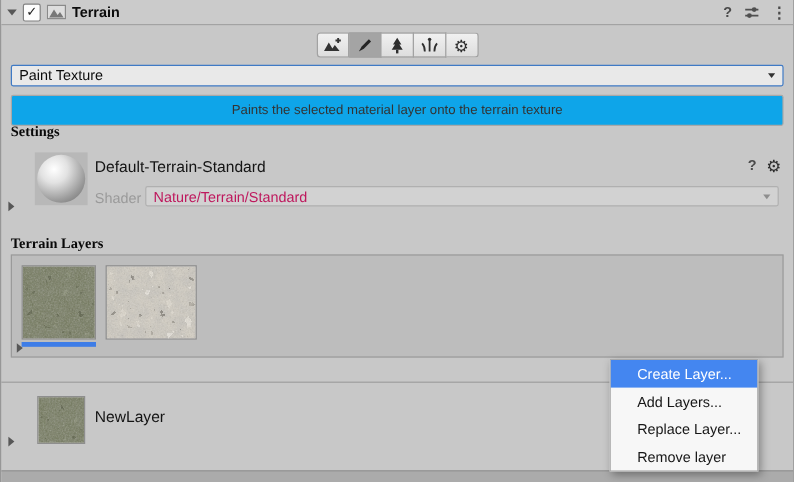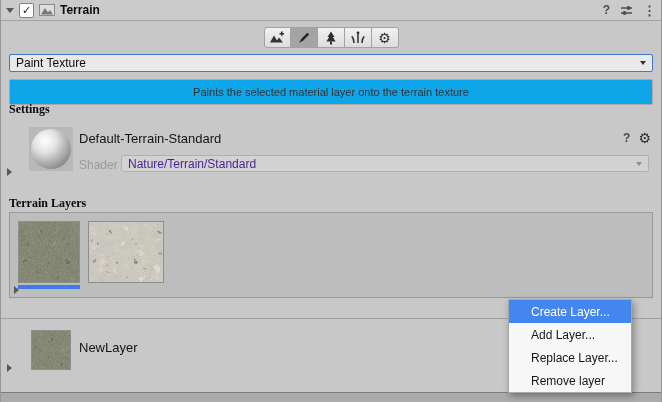--- a/index.html
+++ b/index.html
@@ -37,21 +37,21 @@
   .sec-label{position:absolute;left:8px;font-weight:bold;font-size:12px;color:#090909;font-family:Liberation Serif, serif;}
   
   .sphere-wrap{position:absolute;top:127px;left:28px;width:44px;height:44px;background:#b8b8b8;
                display:flex;align-items:center;justify-content:center;}
   .sphere{width:40px;height:40px;border-radius:50%;
           background:radial-gradient(circle at 35% 30%, #ffffff 0%, #e2e2e2 30%, #9b9b9b 68%, #646464 100%);}
   .mat-name{position:absolute;top:131px;left:78px;font-size:13px;color:#141414;}
   .mat-icons{position:absolute;top:131px;right:10px;display:flex;gap:8px;align-items:center;color:#4a4a4a;}
   .shader-label{position:absolute;top:158px;left:78px;color:#9a9a9a;}
   .shader-dd{position:absolute;top:155px;left:120px;right:12px;height:17px;background:#d2d2d2;border:1px solid #b0b0b0;
-             border-radius:2px;display:flex;align-items:center;padding:0 6px;color:#4c1d95;box-sizing:border-box;}
+             border-radius:2px;display:flex;align-items:center;padding:0 6px;color:#be185d;box-sizing:border-box;}
   .mat-foldout{position:absolute;top:168px;left:6px;}
   
   .layers-panel{position:absolute;top:212px;left:8px;right:8px;height:86px;background:#bdbdbd;border:1px solid #9a9a9a;box-sizing:border-box;}
   .thumb{position:absolute;top:8px;border:1px solid #8e8e8e;box-sizing:border-box;}
   .thumb svg{display:block;}
   .thumb1{left:8px;width:62px;height:62px;}
   .thumb2{left:78px;width:76px;height:62px;}
   .sel-bar{position:absolute;top:72px;left:8px;width:62px;height:4px;background:#3e7de7;}
   .panel-foldout{position:absolute;left:4px;bottom:3px;}
   
@@ -200,18 +200,18 @@
     </svg>
   </div>
   <div class="newlayer-name">NewLayer</div>
   <span class="tri-right newlayer-foldout"></span>
 
   <div class="footer-line"></div>
   <div class="footer"></div>
 
   <div class="ctx-menu">
     <div class="menu-item highlighted">Create Layer...</div>
-    <div class="menu-item">Add Layer...</div>
+    <div class="menu-item">Add Layers...</div>
     <div class="menu-item">Replace Layer...</div>
     <div class="menu-item">Remove layer</div>
   </div>
 
 </div>
 
 </body></html>

